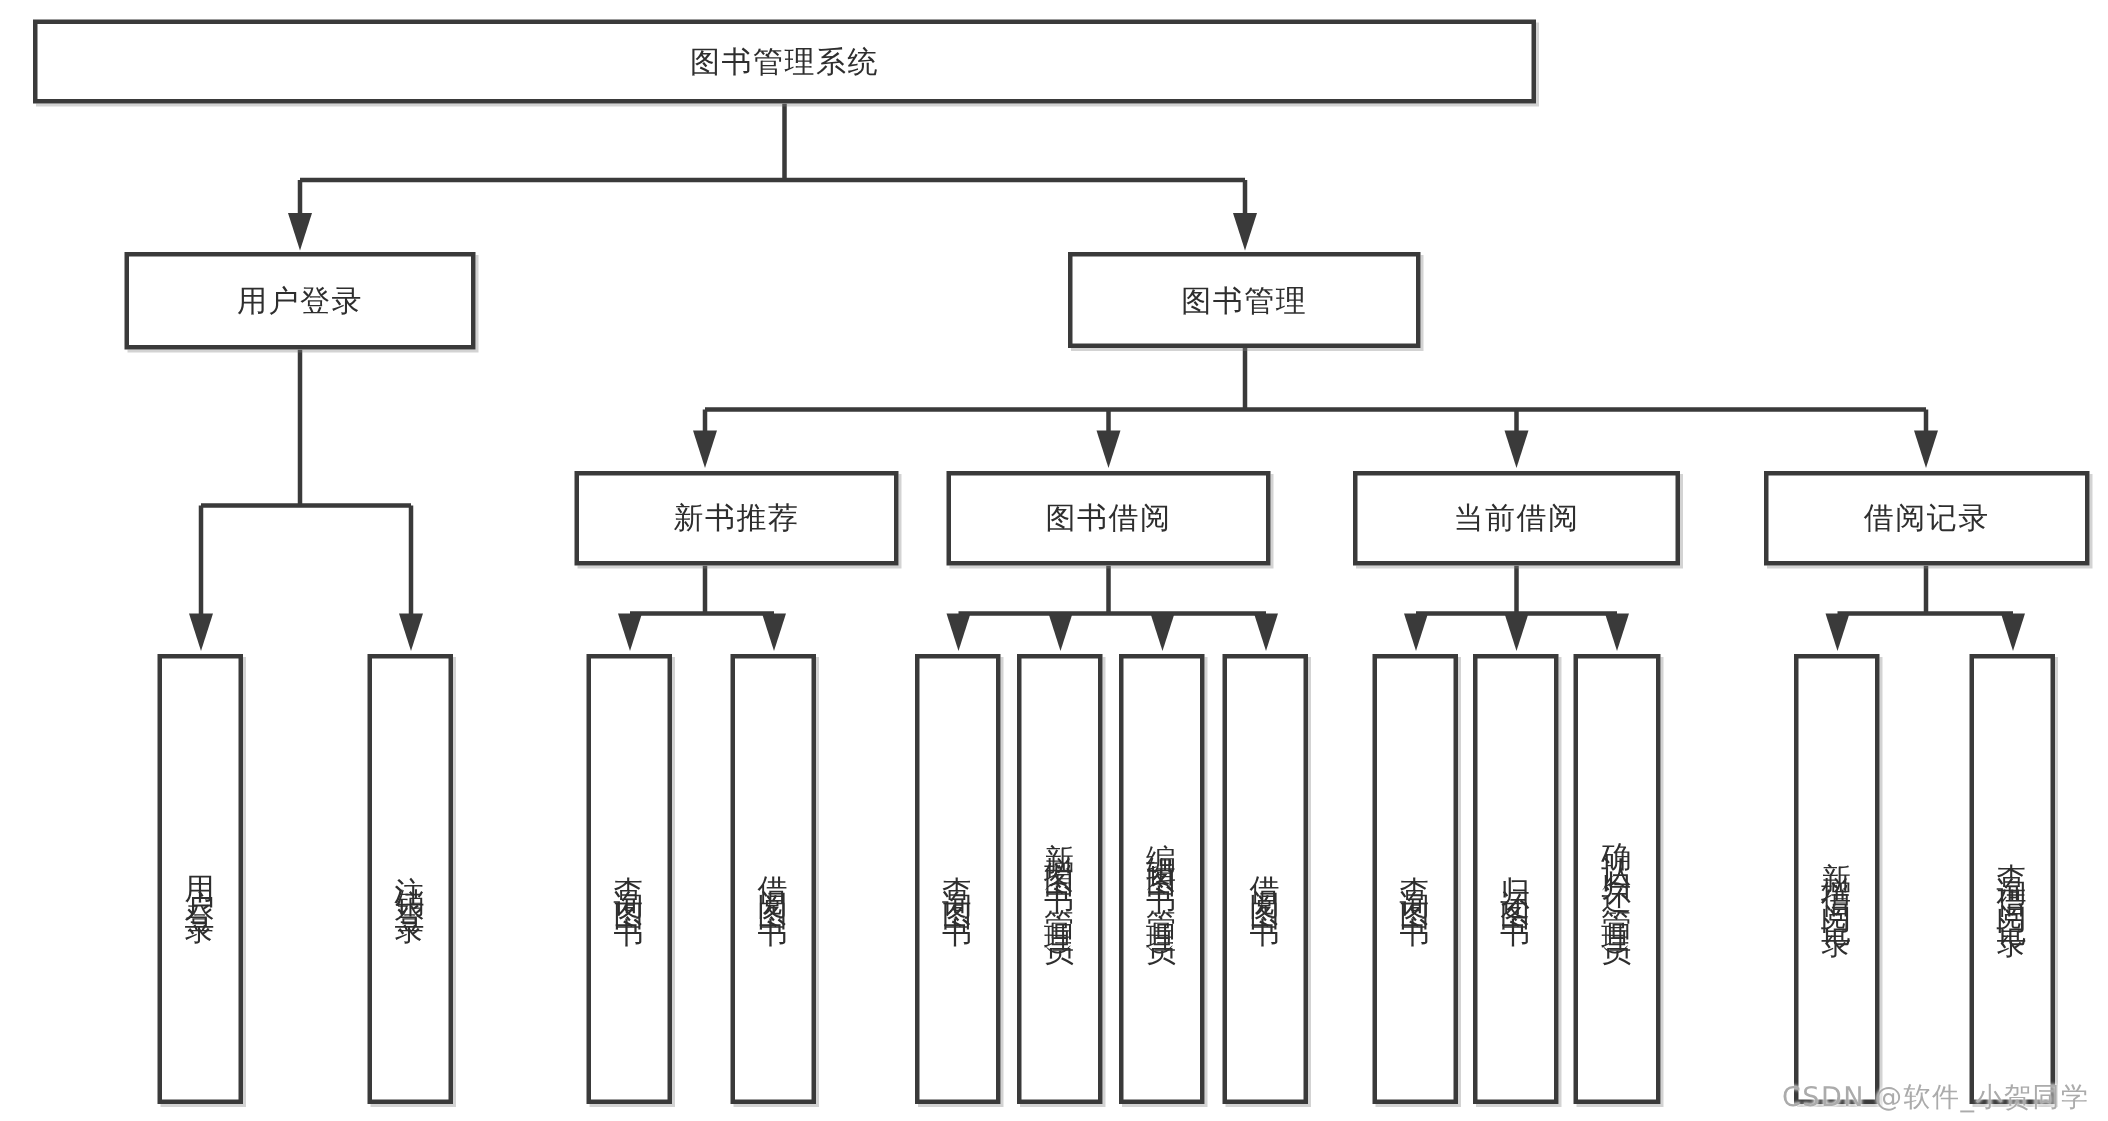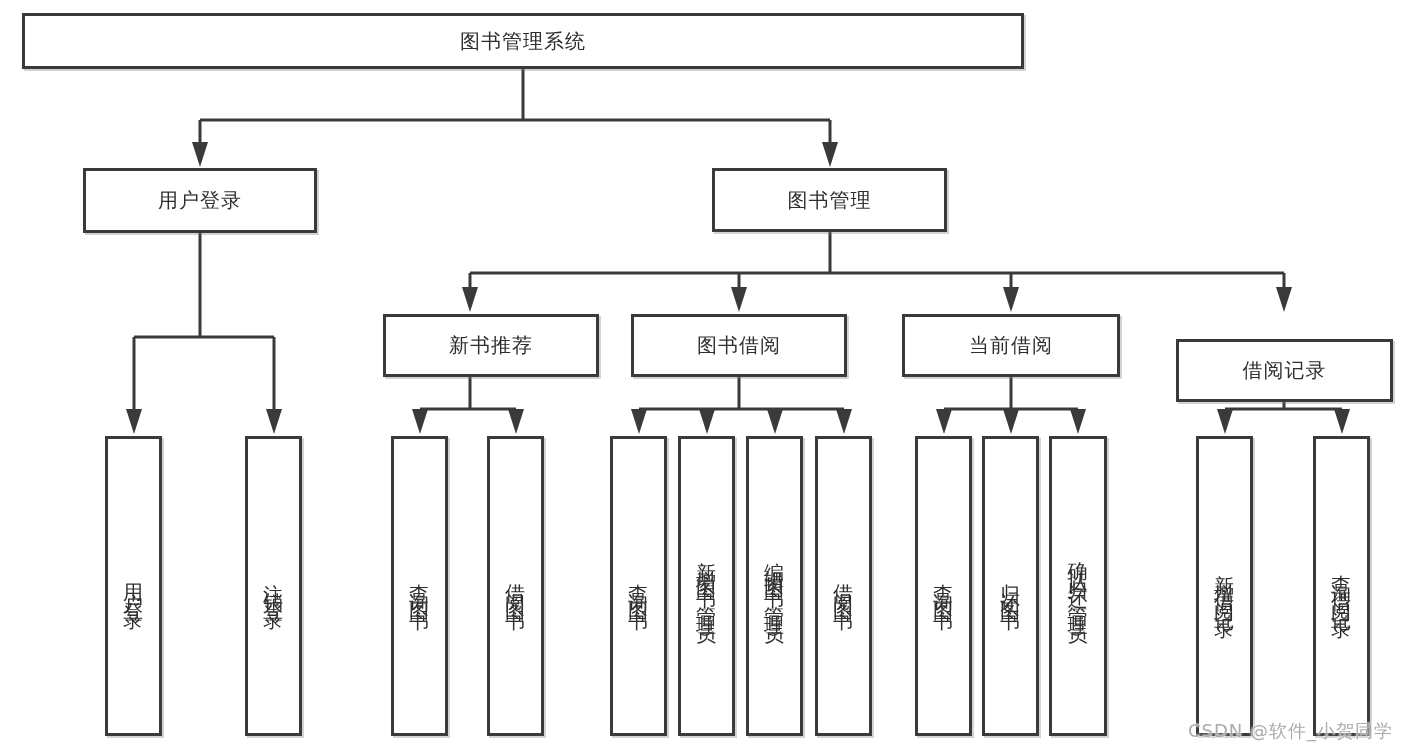--- a/index.html
+++ b/index.html
@@ -39,21 +39,21 @@
   }
   
   .n-root   { left: 22px;  top: 13px;  width: 1002px; height: 56px; }
   
   .n-userlogin { left: 83px;  top: 168px; width: 234px; height: 65px; }
   .n-bookmgmt  { left: 712px; top: 168px; width: 235px; height: 64px; text-align: right; }
   
   .n-newbook  { left: 362px;  top: 314px; width: 216px; height: 63px; margin-left: 21px; }
   .n-borrow   { left: 631px;  top: 314px; width: 216px; height: 63px; }
   .n-current  { left: 902px;  top: 314px; width: 218px; height: 63px; }
-  .n-records  { left: 1176px; top: 314px; width: 217px; height: 63px; margin-top: 25px; }
+  .n-records  { left: 1176px; top: 314px; width: 217px; height: 63px; }
   
   .vbox { top: 436px; width: 57px; height: 300px; }
   .n-a1 { left: 105px; }
   .n-a2 { left: 245px; }
   .n-b1 { left: 391px; }
   .n-b2 { left: 487px; }
   .n-c1 { left: 610px; }
   .n-c2 { left: 678px; }
   .n-c3 { left: 746px; }
   .n-c4 { left: 815px; }

